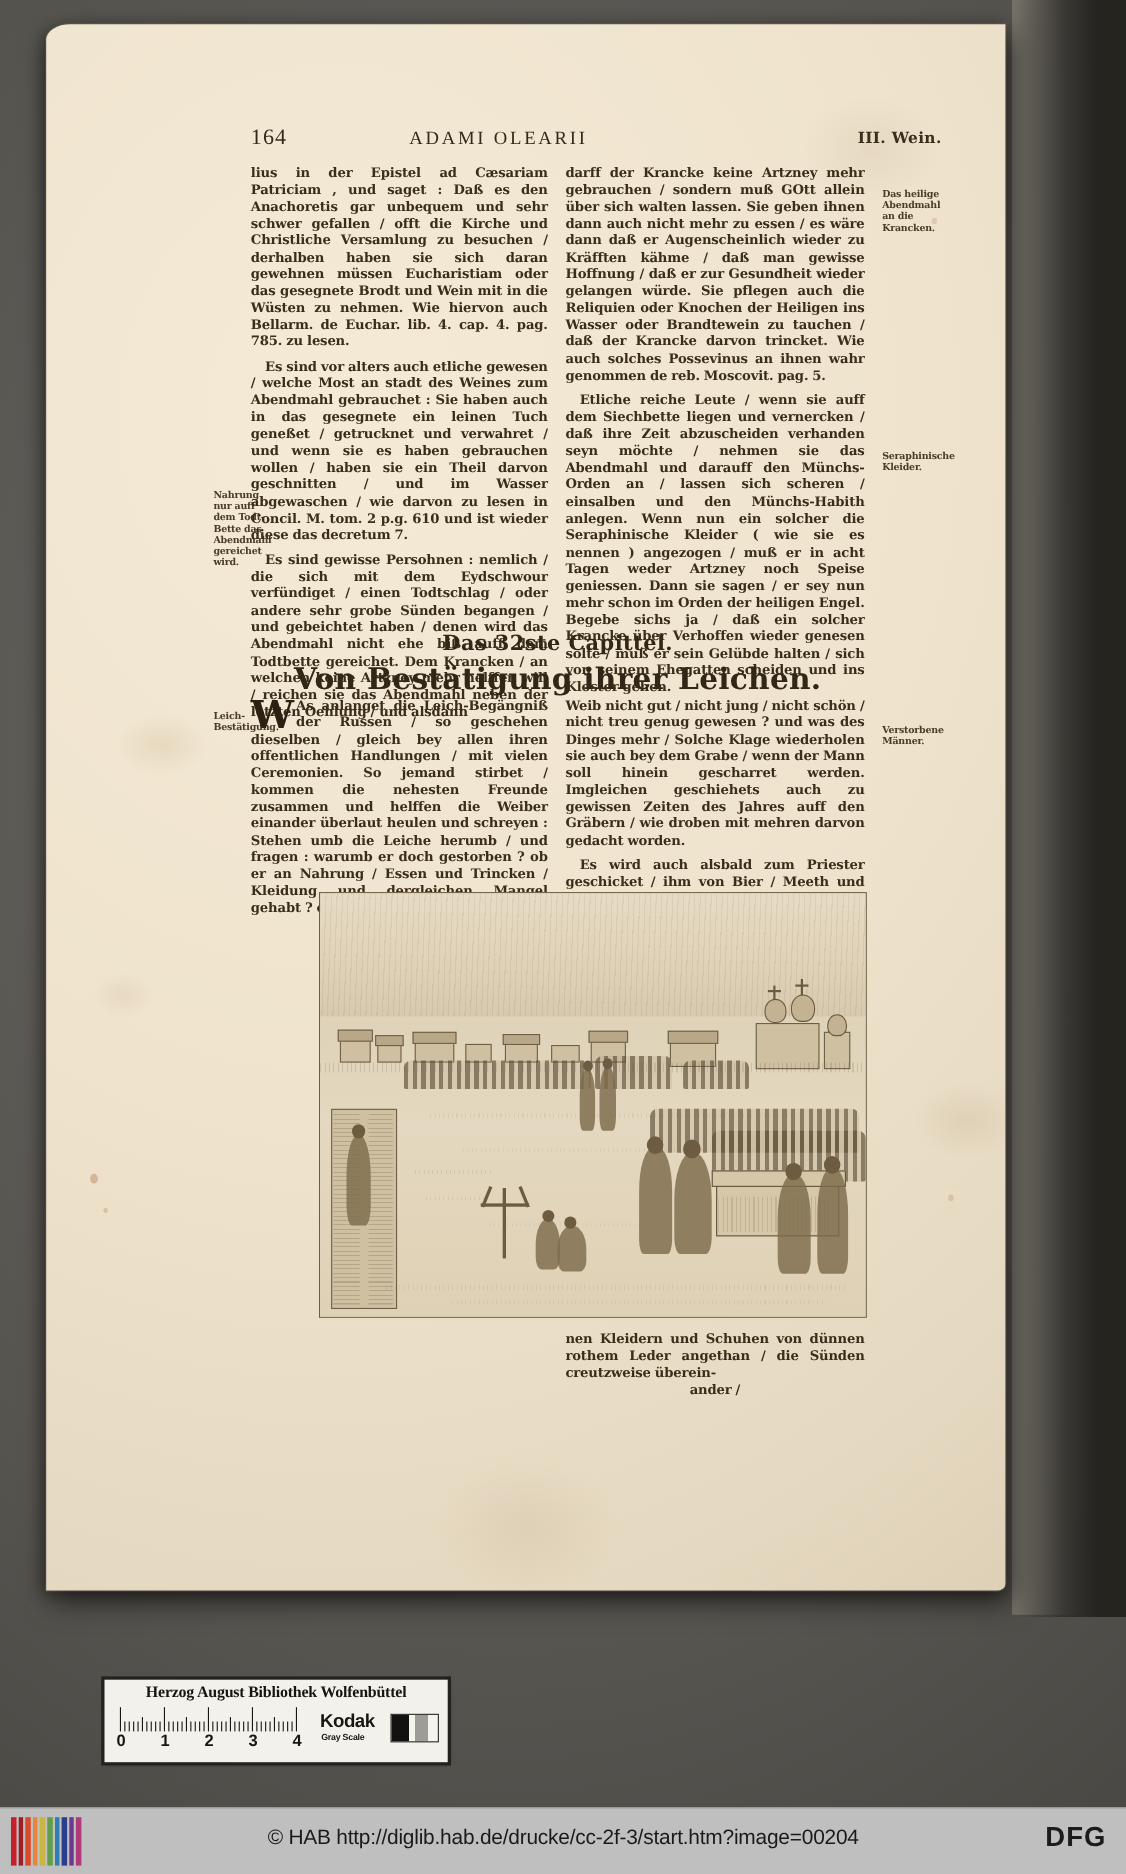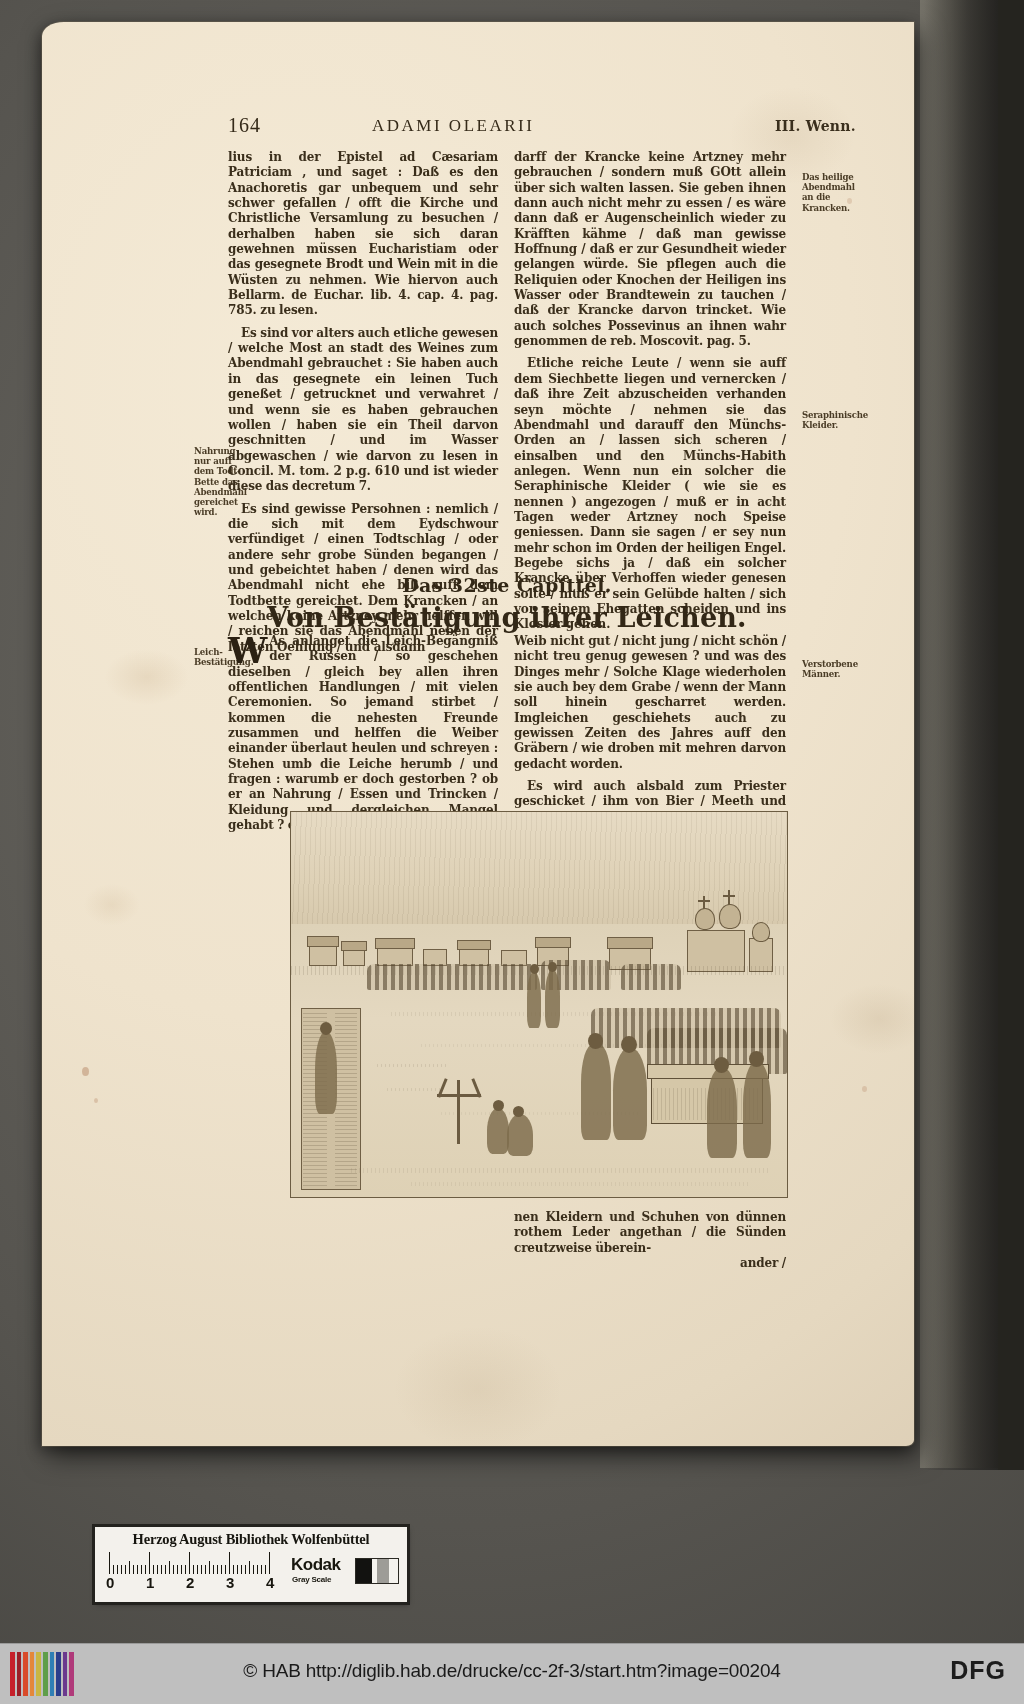--- a/index.html
+++ b/index.html
@@ -237,21 +237,21 @@
 
   <div class="spot" style="left:40px;top:1045px;width:7px;height:9px;"></div>
   <div class="spot" style="left:52px;top:1076px;width:4px;height:5px;opacity:.7;"></div>
   <div class="spot" style="left:820px;top:1064px;width:5px;height:6px;opacity:.6;"></div>
   <div class="spot" style="left:805px;top:176px;width:5px;height:6px;opacity:.55;"></div>
 
   <div id="typeblock">
 
     <div class="folio">164</div>
     <div class="runtitle">ADAMI OLEARII</div>
-    <div class="bookno">III. Wenn.</div>
+    <div class="bookno">III. Wein.</div>
 
     <div class="margin" id="mgL1">Nahrung nur auff dem Todt-Bette das Abendmahl gereichet wird.</div>
     <div class="margin" id="mgL2">Leich-Bestätigung.</div>
     <div class="margin" id="mgR1">Das heilige Abendmahl an die Krancken.</div>
     <div class="margin" id="mgR2">Seraphinische Kleider.</div>
     <div class="margin" id="mgR3">Verstorbene Männer.</div>
 
     <div class="col" id="colL">
       <p class="noind">lius in der Epistel ad Cæsariam Patriciam , und saget : Daß es den Anachoretis gar unbequem und sehr schwer gefallen /  offt die Kirche und Christliche Versamlung zu besuchen / derhalben haben sie sich daran gewehnen müssen Eucharistiam oder das gesegnete Brodt und Wein mit in die Wüsten zu nehmen.  Wie hiervon auch Bellarm. de Euchar. lib. 4. cap. 4. pag. 785. zu lesen.</p>
       <p>Es sind vor alters auch etliche gewesen / welche Most an stadt des Weines zum Abendmahl gebrauchet :  Sie haben auch in das gesegnete ein leinen Tuch geneßet / getrucknet und verwahret / und wenn sie es haben gebrauchen wollen / haben sie ein Theil darvon geschnitten / und im Wasser abgewaschen / wie darvon zu lesen in Concil. M. tom. 2 p.g. 610 und ist wieder diese das decretum 7.</p>
@@ -355,21 +355,21 @@
       <div class="cross" style="left:184px;top:266px;width:3px;height:20px;transform:rotate(-22deg);"></div>
 
       <div class="hatch" style="left:86px;top:252px;width:70px;height:3px;opacity:.4;"></div>
       <div class="hatch" style="left:96px;top:276px;width:54px;height:3px;opacity:.35;"></div>
       <div class="hatch" style="left:60px;top:356px;width:420px;height:5px;opacity:.30;"></div>
       <div class="hatch" style="left:120px;top:370px;width:340px;height:4px;opacity:.25;"></div>
     </div>
 
     <div class="col" id="capR">
       <p class="noind">nen Kleidern und Schuhen von dünnen rothem Leder angethan /  die Sünden creutzweise überein-</p>
-      <p class="noind" style="text-align:right;margin-top:-7px;">ander /</p>
+      <p class="noind" style="text-align:center;margin-top:-7px;">ander /</p>
     </div>
 
   </div>
 </div>
 
 <div id="card">
   <div id="cardtitle">Herzog August Bibliothek Wolfenbüttel</div>
 
   <div id="ruler">
     <div class="tickrow" id="ticks">

